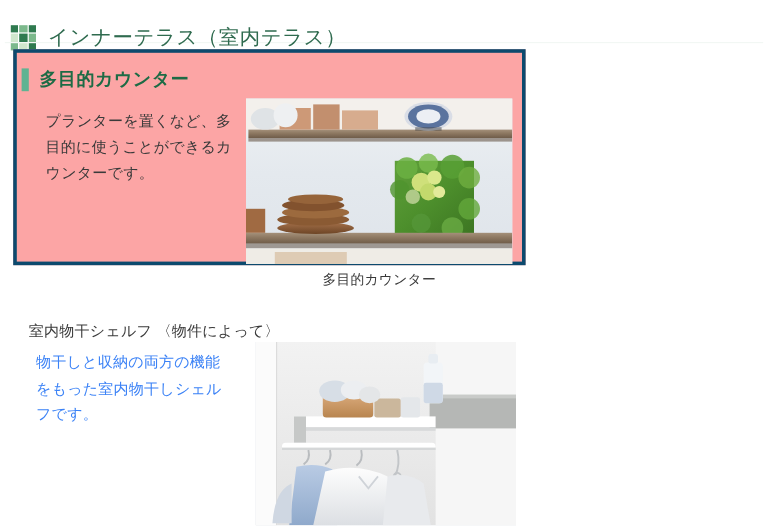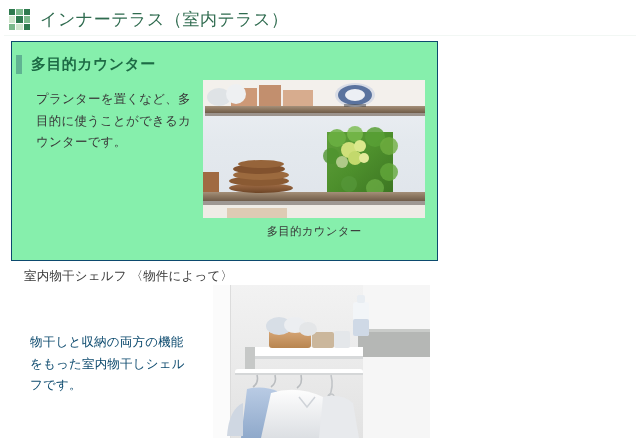--- a/index.html
+++ b/index.html
@@ -12,22 +12,22 @@
     height: 438px;
     overflow: hidden;
     font-family: "Liberation Sans", "DejaVu Sans", sans-serif;
     color: #333333;
     position: relative;
   }
 
   
   .page-header {
     display: flex;
-    align-items: flex-end;
-    padding: 7px 0 0 9px;
+    align-items: flex-start;
+    padding: 21px 0 0 9px;
     height: 30px;
     box-sizing: border-box;
   }
   .grid-icon {
     width: 21px;
     height: 21px;
     display: grid;
     grid-template-columns: repeat(3, 1fr);
     grid-template-rows: repeat(3, 1fr);
     gap: 1px;
@@ -56,24 +56,24 @@
     background: #f2f7f4;
     margin: 5px 4px 0 4px;
   }
 
   
   .card {
     position: absolute;
     left: 11px;
     top: 41px;
     width: 427px;
-    height: 220px;
-    border: 1px solid #0c4a6e;
+    height: 180px;
+    border: 3px solid #0c4a6e;
     box-sizing: border-box;
-    background: #86efac;
+    background: #fca5a5;
   }
   .card-title {
     display: flex;
     align-items: center;
     margin: 13px 0 0 4px;
   }
   .accent-bar {
     width: 6px;
     height: 19px;
     background: #5fb392;
@@ -141,23 +141,22 @@
     letter-spacing: 0.2px;
     white-space: nowrap;
   }
   .desc-text-2 {
     position: absolute;
     left: 30px;
     top: 24px;
     width: 165px;
     font-size: 12.5px;
     line-height: 1.72;
-    color: #0c4a6e;
+    color: #3b82f6;
     letter-spacing: 0.2px;
-    margin-top: 40px;
   }
   .photo-2 {
     position: absolute;
     left: 213px;
     top: 17px;
     width: 217px;
     height: 153px;
     overflow: hidden;
     background: #e9ecef;
   }

